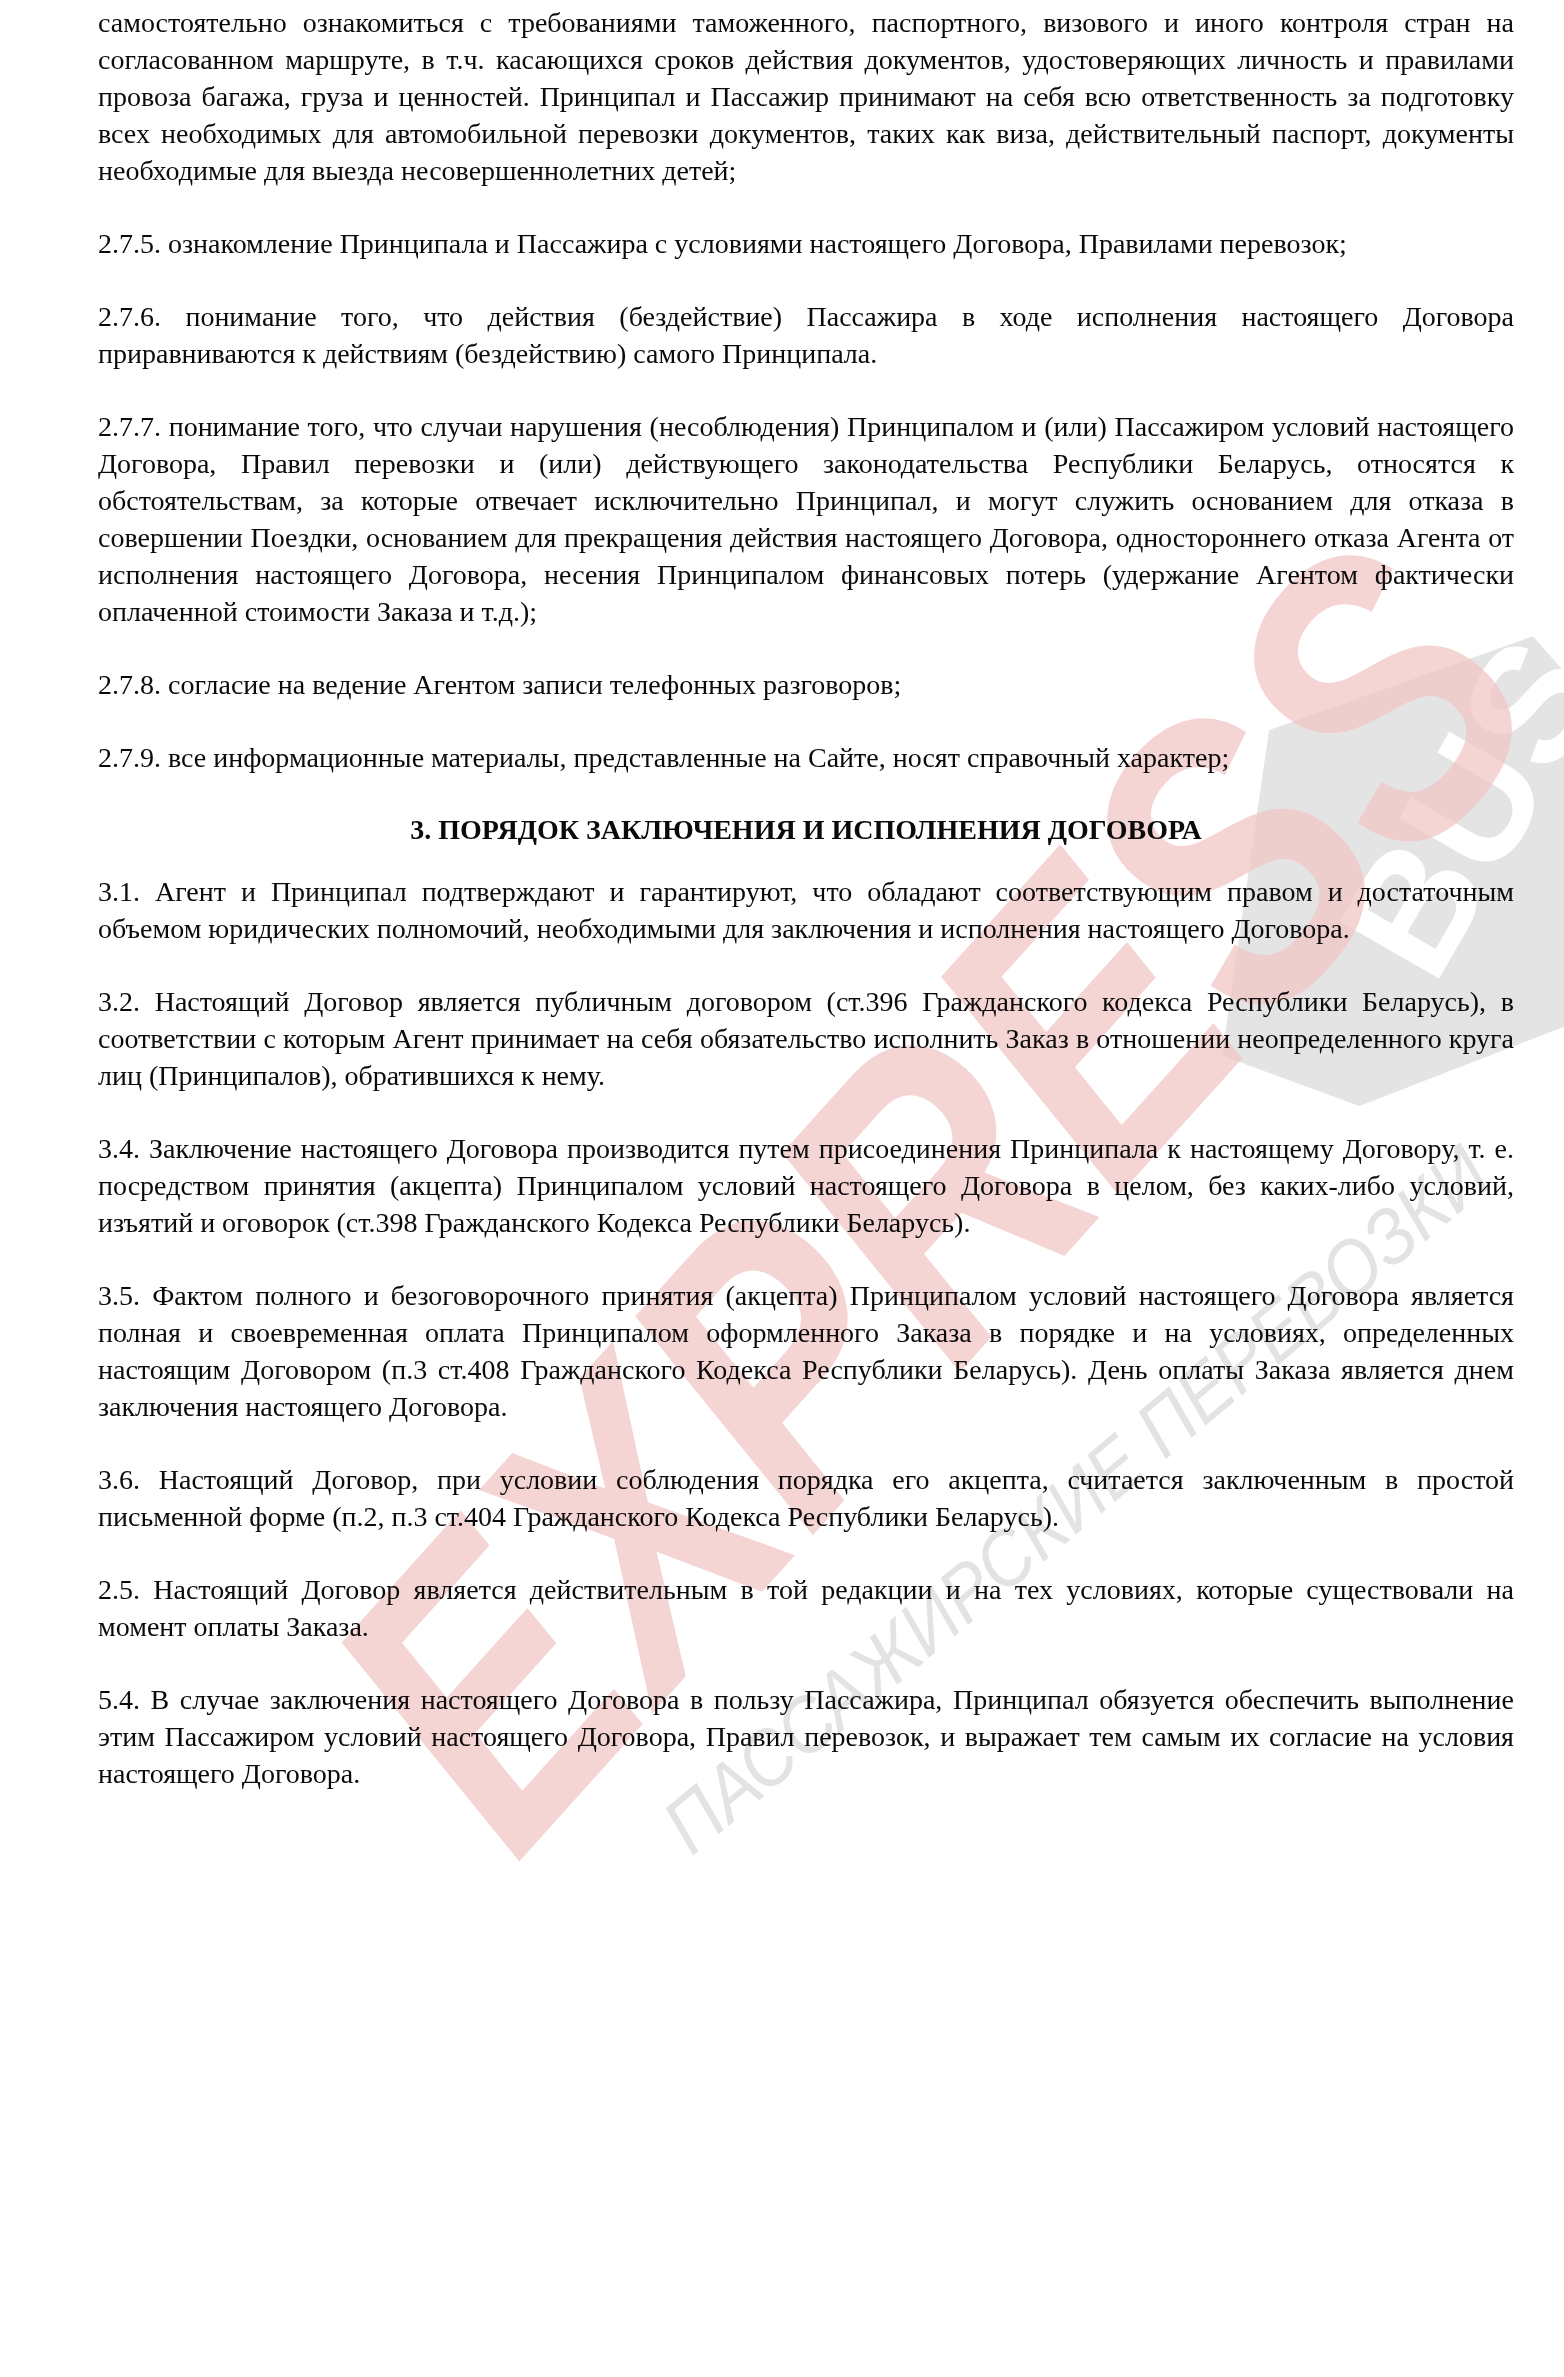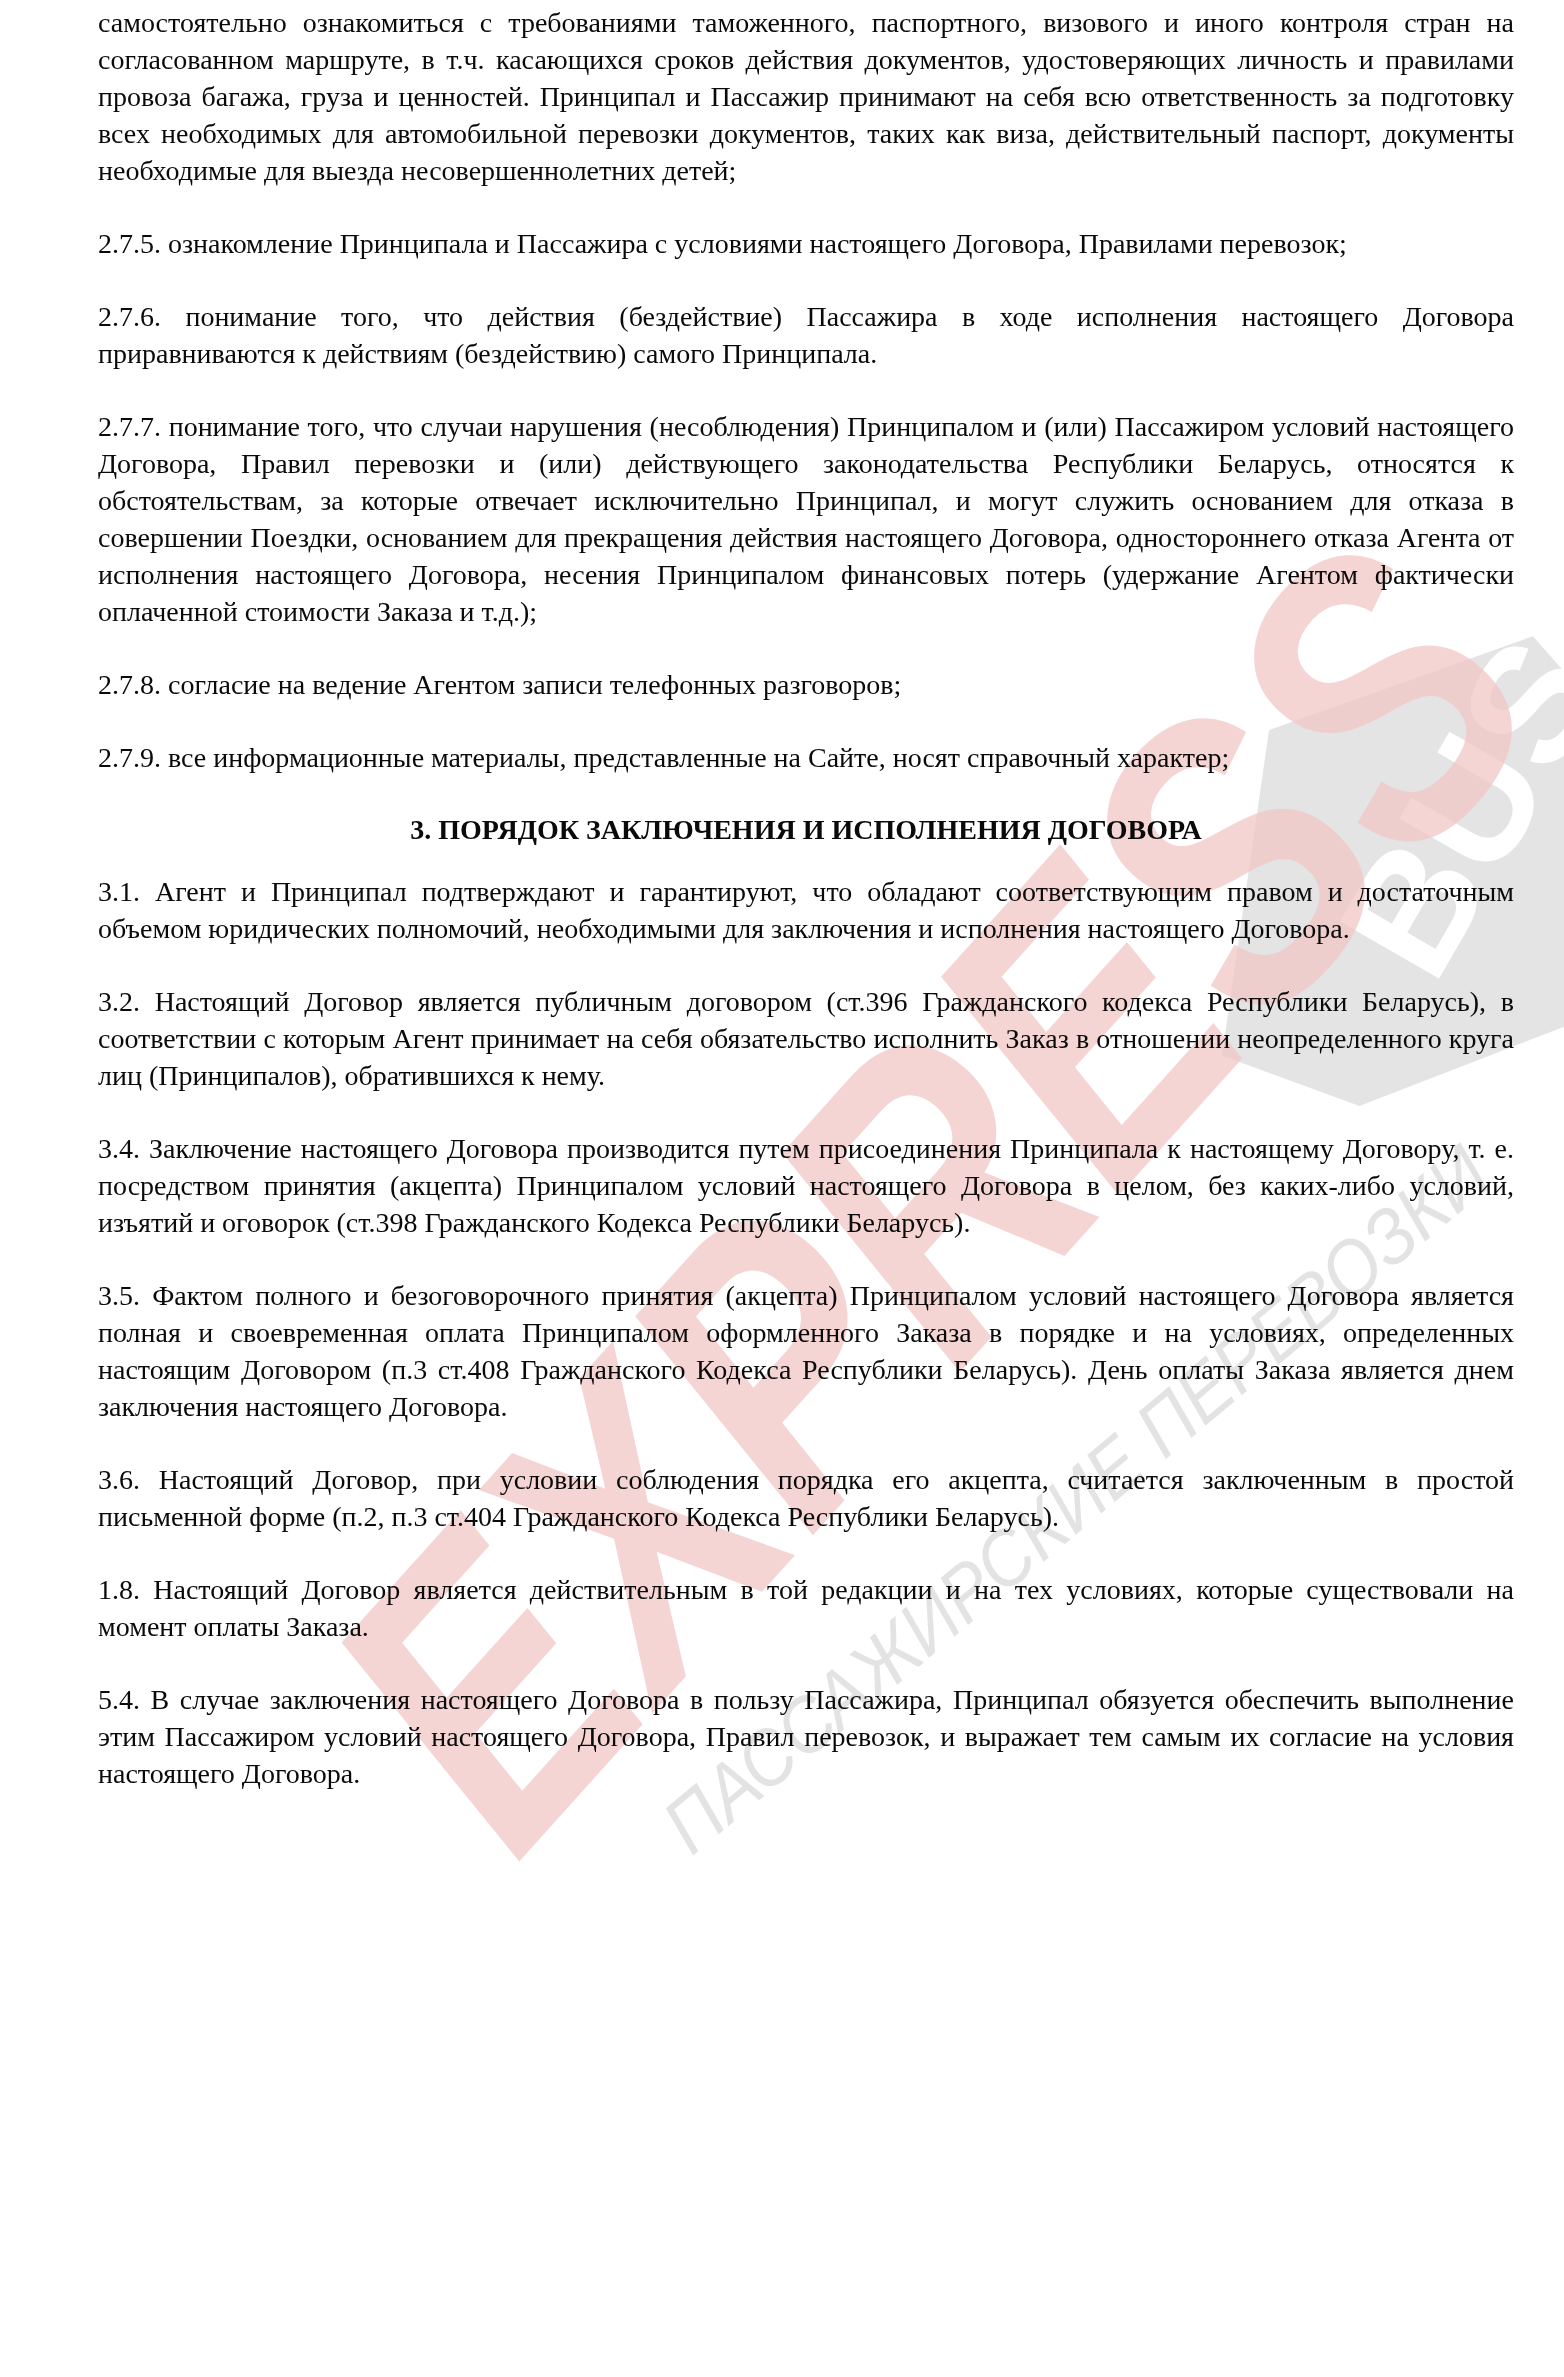--- a/index.html
+++ b/index.html
@@ -76,17 +76,17 @@
     <p class="para">2.7.8. согласие на ведение Агентом записи телефонных разговоров;</p>
     <p class="para">2.7.9. все информационные материалы, представленные на Сайте, носят справочный характер;</p>
 
     <h2 class="heading">3. ПОРЯДОК ЗАКЛЮЧЕНИЯ И ИСПОЛНЕНИЯ ДОГОВОРА</h2>
 
     <p class="para">3.1. Агент и Принципал подтверждают и гарантируют, что обладают соответствующим правом и достаточным объемом юридических полномочий, необходимыми для заключения и исполнения настоящего Договора.</p>
     <p class="para">3.2. Настоящий Договор является публичным договором (ст.396 Гражданского кодекса Республики Беларусь), в соответствии с которым Агент принимает на себя обязательство исполнить Заказ в отношении неопределенного круга лиц (Принципалов), обратившихся к нему.</p>
     <p class="para">3.4. Заключение настоящего Договора производится путем присоединения Принципала к настоящему Договору, т. е. посредством принятия (акцепта) Принципалом условий настоящего Договора в целом, без каких-либо условий, изъятий и оговорок (ст.398 Гражданского Кодекса Республики Беларусь).</p>
     <p class="para">3.5. Фактом полного и безоговорочного принятия (акцепта) Принципалом условий настоящего Договора является полная и своевременная оплата Принципалом оформленного Заказа в порядке и на условиях, определенных настоящим Договором (п.3 ст.408 Гражданского Кодекса Республики Беларусь). День оплаты Заказа является днем заключения настоящего Договора.</p>
     <p class="para">3.6. Настоящий Договор, при условии соблюдения порядка его акцепта, считается заключенным в простой письменной форме (п.2, п.3 ст.404 Гражданского Кодекса Республики Беларусь).</p>
-    <p class="para">1.8. Настоящий Договор является действительным в той редакции и на тех условиях, которые существовали на момент оплаты Заказа.</p>
+    <p class="para">2.5. Настоящий Договор является действительным в той редакции и на тех условиях, которые существовали на момент оплаты Заказа.</p>
     <p class="para">5.4. В случае заключения настоящего Договора в пользу Пассажира, Принципал обязуется обеспечить выполнение этим Пассажиром условий настоящего Договора, Правил перевозок, и выражает тем самым их согласие на условия настоящего Договора.</p>
   </div>
 </div>
 
 
 </body></html>

